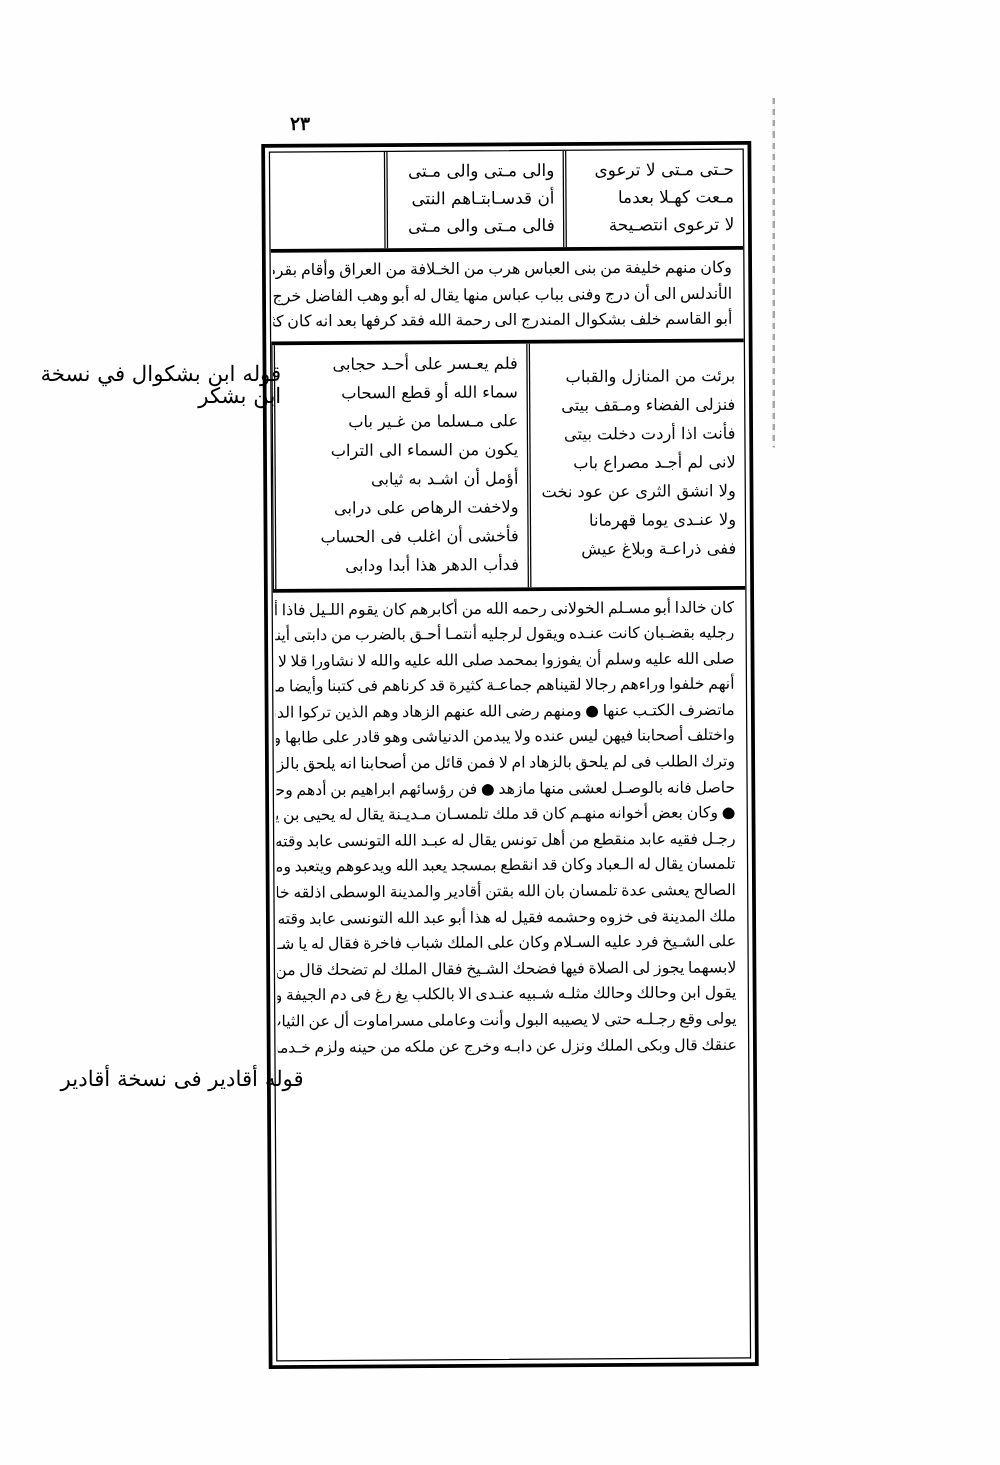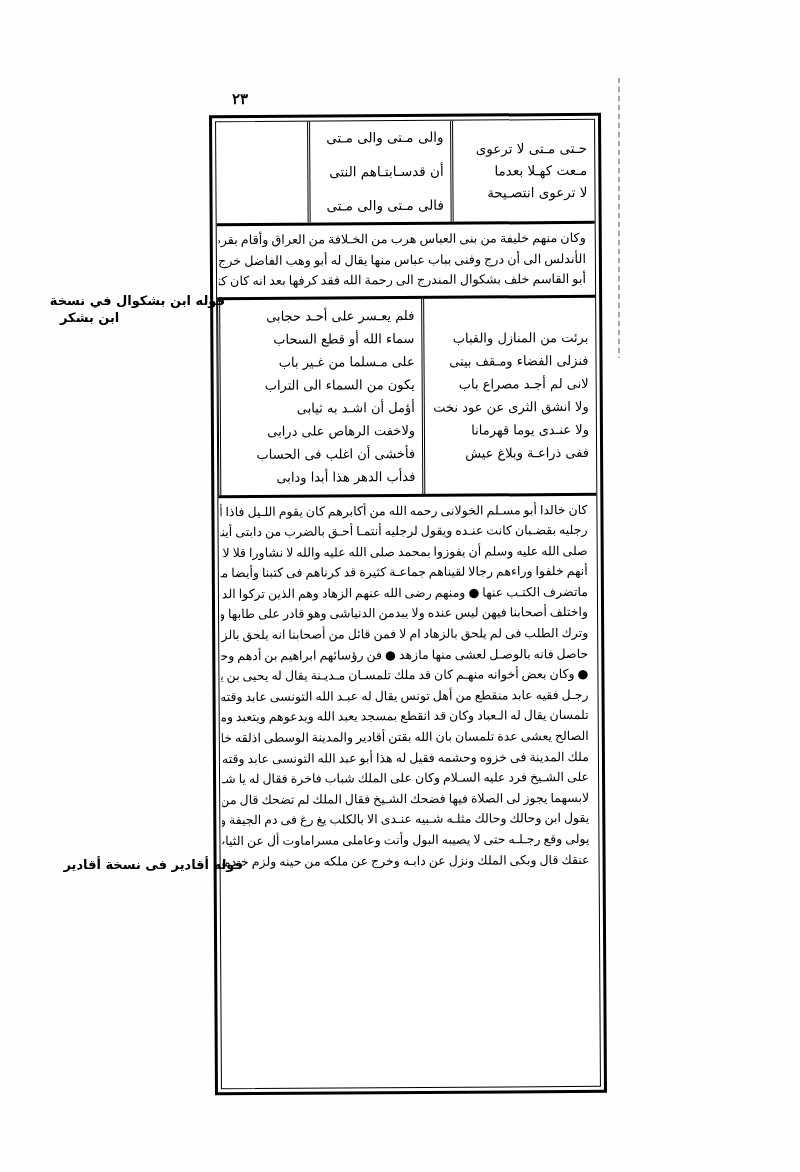--- a/index.html
+++ b/index.html
@@ -108,21 +108,21 @@
   .vt-line {
     font-size: 13.5px;
     line-height: 22px;
     letter-spacing: -0.2px;
     height: 22px;
     overflow: hidden;
   }
 
   
   #verse-table-top .col-right  { width: 38%; align-items: flex-end; }
-  #verse-table-top .col-left   { width: 38%; gap: 12px; }
+  #verse-table-top .col-left   { width: 38%; }
   #verse-table-top .col-blank  { width: 24%; }
 
   
   #verse-table-main .col-right { width: 46%; }
   #verse-table-main .col-left  { width: 54%; }
   #verse-table-main .vt-line   { font-size: 13px; line-height: 23px; height: 23px; }
 
   
   .prose-block {
     box-sizing: border-box;
@@ -144,25 +144,25 @@
   #prose-main .prose-line {
     font-size: 12.3px;
     line-height: 20.6px;
     height: 20.6px;
   }
 
   
   .margin-note {
     position: absolute;
     direction: rtl;
-    text-align: left;
+    text-align: right;
     font-family: "DejaVu Sans", "Liberation Sans", sans-serif;
-    font-size: 13px;
+    font-size: 17px;
     line-height: 17px;
-    font-weight: bold;
+    font-weight: normal;
     white-space: nowrap;
   }
   #margin-note-1 { left: 60px; top: 292px; width: 165px; }
   #margin-note-2 { left: 78px; top: 856px; width: 150px; padding-left: 15px; }
 </style>
 </head>
 <body>
 
 <div id="scan-page">
 
@@ -205,20 +205,21 @@
           <div class="ar vt-line">يكون من السماء الى التراب</div>
           <div class="ar vt-line">أؤمل أن اشـد به ثيابى</div>
           <div class="ar vt-line">ولاخفت الرهاص على درابى</div>
           <div class="ar vt-line">فأخشى أن اغلب فى الحساب</div>
           <div class="ar vt-line">فدأب الدهر هذا أبدا ودابى</div>
         </div>
 
         <div class="vt-col col-right first-col">
           <div class="ar vt-line">برئت من المنازل والقباب</div>
           <div class="ar vt-line">فنزلى الفضاء ومـقف بيتى</div>
+          <div class="ar vt-line">فأنت اذا أردت دخلت بيتى</div>
           <div class="ar vt-line">لانى لم أجـد مصراع باب</div>
           <div class="ar vt-line">ولا انشق الثرى عن عود نخت</div>
           <div class="ar vt-line">ولا عنـدى يوما قهرمانا</div>
           <div class="ar vt-line">ففى ذراعـة وبلاغ عيش</div>
         </div>
       </div>
 
       <div class="prose-block last" id="prose-main">
         <div class="ar prose-line">كان خالدا أبو مسـلم الخولانى رحمه الله من أكابرهم كان يقوم اللـيل فاذا أدركه العيا ضرب</div>
         <div class="ar prose-line">رجليه بقضـبان كانت عنـده ويقول لرجليه أنتمـا أحـق بالضرب من دابتى أينظن أصحاب محمد</div>

